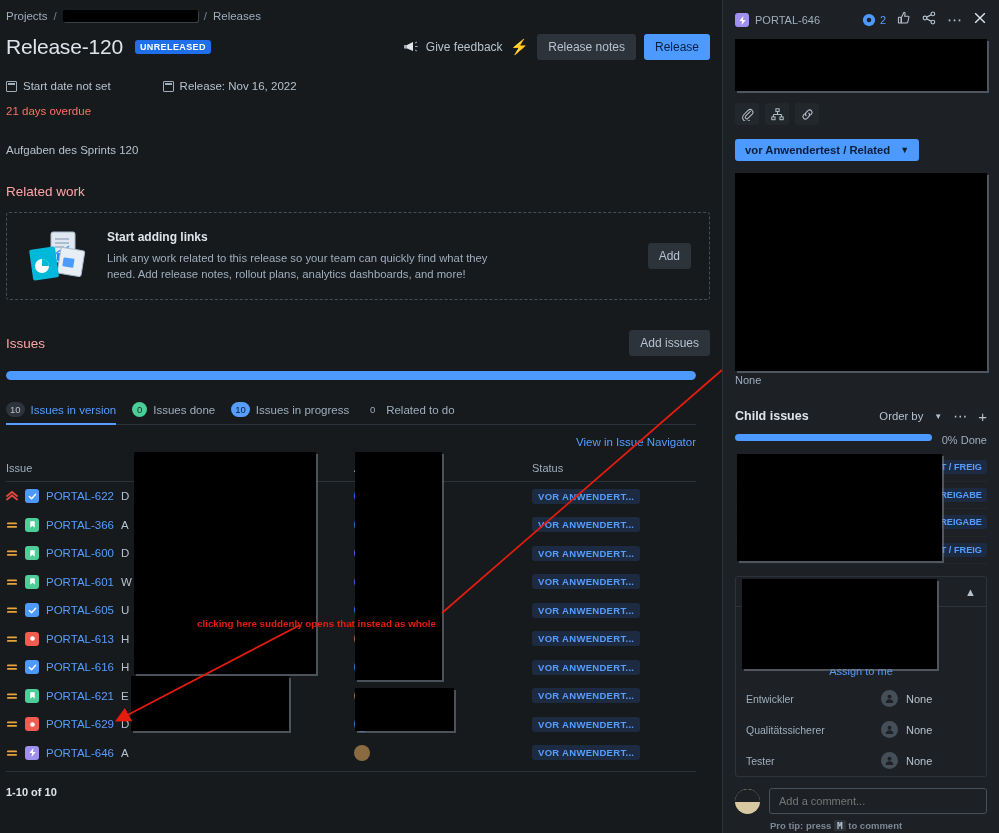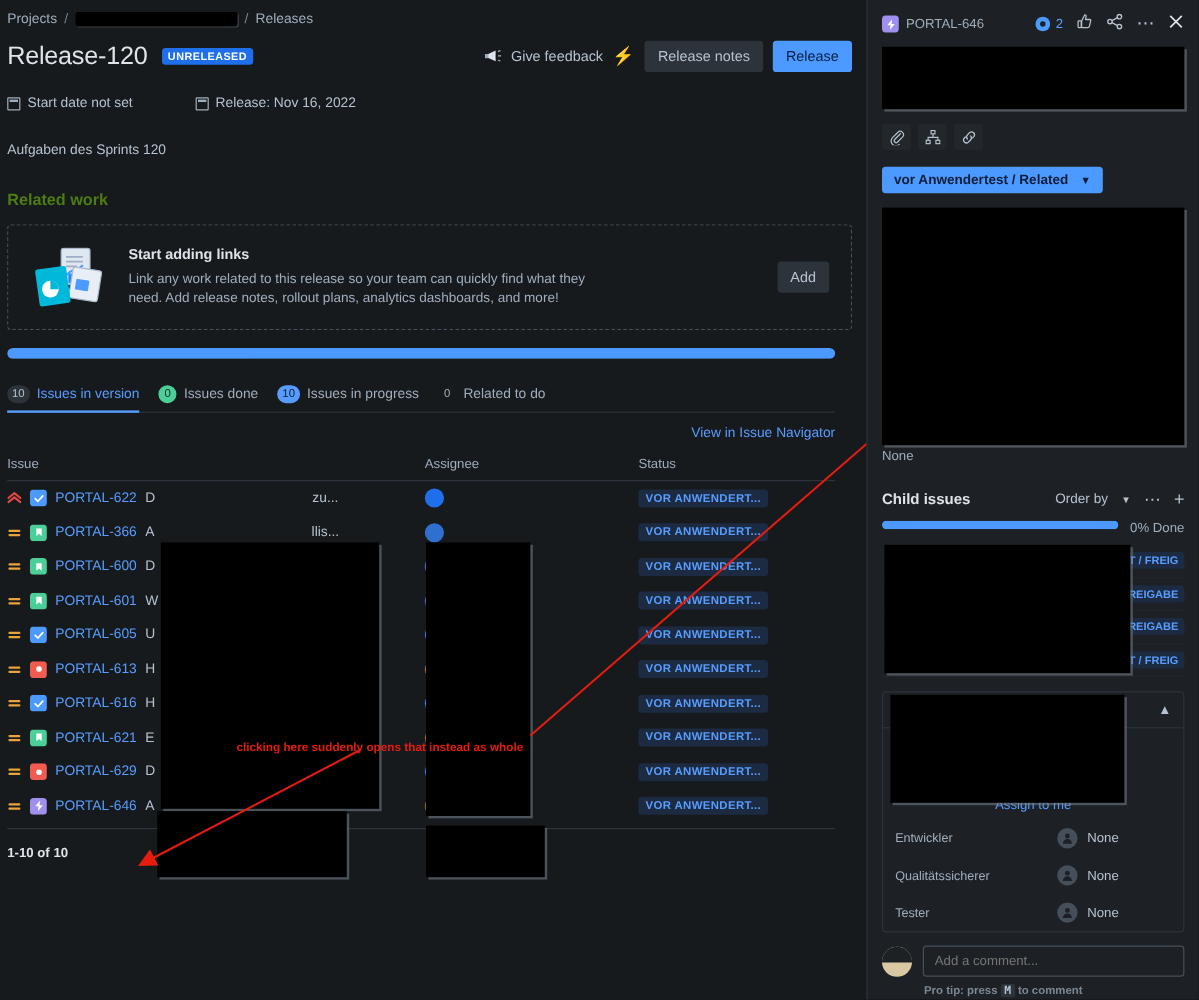--- a/index.html
+++ b/index.html
@@ -45,21 +45,21 @@
   .btn-primary { background: #4c9aff; color: #091e42; }
 
   .meta-row { display: flex; gap: 52px; margin-top: 18px; font-size: 11.5px; color: #b6c2cf; }
   .meta-item { display: flex; align-items: center; gap: 6px; }
   .cal-icon { width: 11px; height: 11px; border: 1px solid #9fadbc; border-radius: 1px; position: relative; display:inline-block; }
   .cal-icon::before { content:""; position:absolute; top:1px; left:1px; right:1px; height:2px; background:#9fadbc; }
   .overdue { margin-top: 13px; font-size: 11.5px; color: #f87462; }
 
   .sprint-note { margin-top: 27px; font-size: 11.5px; color: #b6c2cf; }
 
-  .section-h { margin-top: 28px; font-size: 13.5px; font-weight: 700; color: #4d7c0f; }
+  .section-h { margin-top: 28px; font-size: 13.5px; font-weight: 400; color: #fca5a5; }
 
   .links-card {
     margin-top: 13px; border: 1px dashed #454f59; border-radius: 3px;
     height: 88px; display: flex; align-items: center; padding: 0 18px 0 22px;
   }
   .links-illus { width: 58px; height: 50px; position: relative; flex: none; margin-right: 20px; }
   .links-text { flex: 1; }
   .links-title { font-size: 12px; font-weight: 600; color: #dee4ea; margin-bottom: 6px; }
   .links-desc { font-size: 11.3px; color: #9fadbc; line-height: 1.45; max-width: 390px; }
   .links-add { margin-left: 12px; }
@@ -221,20 +221,21 @@
       <div class="meta-item">
         <span class="cal-icon"></span>
         <span>Start date not set</span>
       </div>
       <div class="meta-item">
         <span class="cal-icon"></span>
         <span>Release: Nov 16, 2022</span>
       </div>
     </div>
 
+    <div class="overdue">21 days overdue</div>
 
     <div class="sprint-note">Aufgaben des Sprints 120</div>
 
     <div class="section-h">Related work</div>
 
     <div class="links-card">
       <span class="links-illus">
         <svg width="58" height="50" viewBox="0 0 58 50">
           <rect x="22" y="1" width="24" height="30" rx="2" fill="#dfe7f0" stroke="#aab8c9"></rect>
           <path d="M26 8h14M26 12h14M26 16h9" stroke="#9fb0c4" stroke-width="1.4"></path>
@@ -247,20 +248,24 @@
           <path d="M13 28a7 7 0 0 1 7 7h-7z" fill="#00b8d9"></path>
         </svg>
       </span>
       <div class="links-text">
         <div class="links-title">Start adding links</div>
         <div class="links-desc">Link any work related to this release so your team can quickly find what they need. Add release notes, rollout plans, analytics dashboards, and more!</div>
       </div>
       <button class="btn links-add">Add</button>
     </div>
 
+    <div class="issues-head">
+      <span class="section-h">Issues</span>
+      <button class="btn">Add issues</button>
+    </div>
 
     <div class="progress-outer">
       <div class="progress-fill" id="issuesProgress" style="width: 100%;"></div>
     </div>
 
     <div class="tabs" id="issueTabs">
         <div class="tab active">
           <span class="tab-count tc-grey">10</span>
           <span>Issues in version</span>
         </div>

